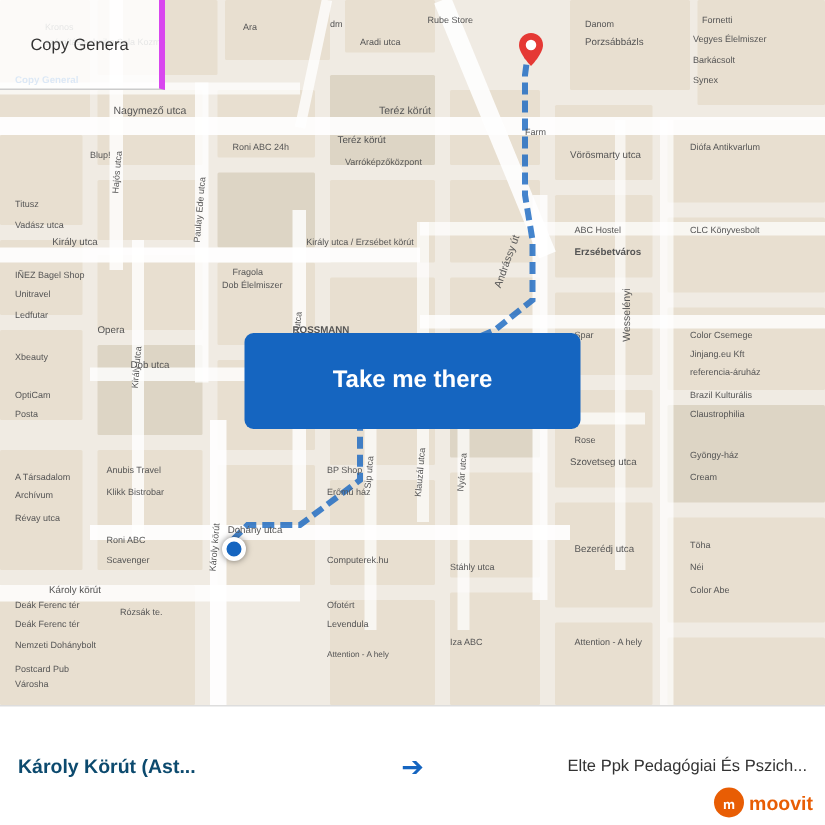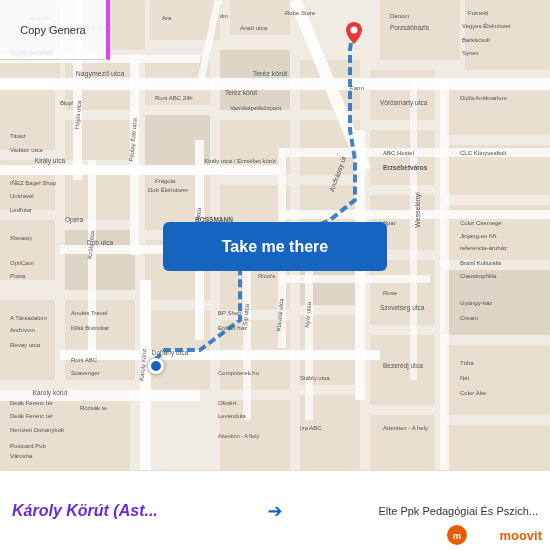--- a/index.html
+++ b/index.html
@@ -35,21 +35,21 @@
       width: 100%;
       height: 100%;
     }
 
     
     .take-me-there-btn {
       position: absolute;
       top: 222px;
       left: 163px;
       width: 224px;
-      height: 49px;
+      height: 64px;
       background: #1565c0;
       color: white;
       border: none;
       border-radius: 6px;
       font-size: 16px;
       font-weight: bold;
       cursor: pointer;
       display: flex;
       align-items: center;
       justify-content: center;
@@ -80,24 +80,23 @@
 
     .bottom-right {
       display: flex;
       flex-direction: column;
       flex: 1;
       align-items: flex-end;
       justify-content: flex-end;
     }
 
     .station-name {
-      font-size: 16px;
+      font-size: 13px;
       font-weight: bold;
-      color: #6d28d9;
-      font-style: italic;
+      color: #0c4a6e;
     }
 
     .arrow-icon {
       font-size: 18px;
       color: #1565c0;
       margin: 0 10px;
       align-self: center;
     }
 
     
@@ -390,17 +389,17 @@
     <span class="arrow-icon">➔</span>
     <div class="bottom-right">
       <span class="station-label-right">Elte Ppk Pedagógiai És Pszich...</span>
     </div>
 
     <div style="position:absolute;bottom:4px;right:8px;display:flex;align-items:center;gap:2px;">
       <svg width="22" height="22" viewBox="0 0 22 22">
         <circle cx="11" cy="11" r="10" fill="#e85d04"></circle>
         <text x="11" y="15" font-size="9" fill="white" text-anchor="middle" font-weight="bold">m</text>
       </svg>
-      <span style="font-size:13px;font-weight:bold;color:#e85d04;margin-left:29px;">moovit</span>
+      <span style="font-size:13px;font-weight:bold;color:#e85d04;">moovit</span>
     </div>
   </div>
 
 </div>
 
 </body></html>

